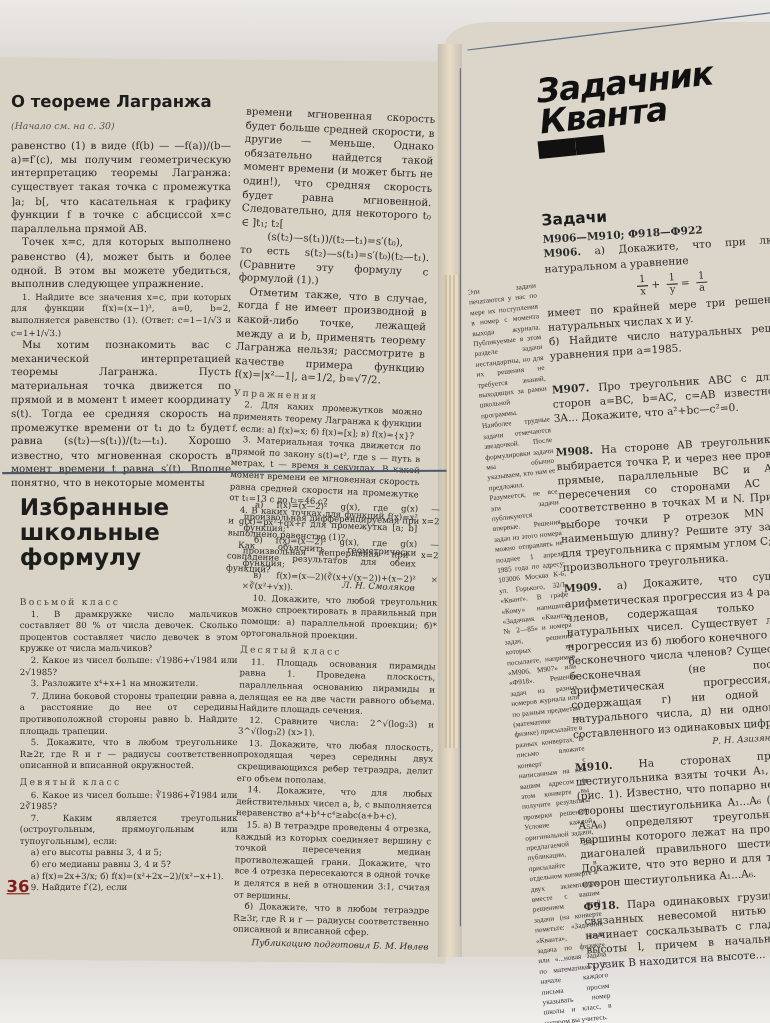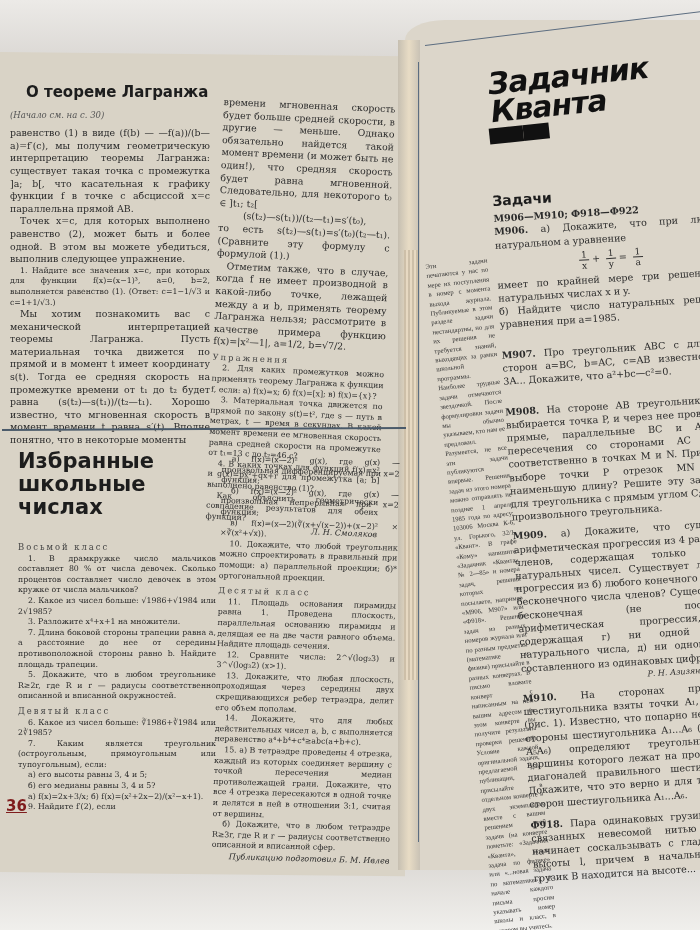--- a/index.html
+++ b/index.html
@@ -36,24 +36,24 @@
 
 <div class="bg-top"></div>
 <div class="bg-bottom"></div>
 
 <div class="page-left"></div>
 <div class="page-right"></div>
 <div class="gutter"></div>
 <div class="stack"></div>
 
 <div class="col" style="left:10px; top:86px; width:200px;">
-  <div class="h1" style="font-size:15px; margin-bottom:10px;margin-left:16px;">О теореме Лагранжа</div>
+  <div class="h1" style="font-size:15px; margin-bottom:10px;">О теореме Лагранжа</div>
   <p class="sub">(Начало см. на с. 30)</p>
   <p style="text-indent:0;">равенство (1) в виде (f(b) — —f(a))/(b—a)=f′(c), мы получим геометрическую интерпретацию теоремы Лагранжа: существует такая точка c промежутка ]a; b[, что касательная к графику функции f в точке с абсциссой x=c параллельна прямой AB.</p>
-  <p>Точек x=c, для которых выполнено равенство (2), может быть и более одной. В этом вы можете убедиться, выполнив следующее упражнение.</p>
+  <p>Точек x=c, для которых выполнено равенство (4), может быть и более одной. В этом вы можете убедиться, выполнив следующее упражнение.</p>
   <p class="small">1. Найдите все значения x=c, при которых для функции f(x)=(x−1)³, a=0, b=2, выполняется равенство (1). (Ответ: c=1−1/√3 и c=1+1/√3.)</p>
   <p>Мы хотим познакомить вас с механической интерпретацией теоремы Лагранжа. Пусть материальная точка движется по прямой и в момент t имеет координату s(t). Тогда ее средняя скорость на промежутке времени от t₁ до t₂ будет равна (s(t₂)—s(t₁))/(t₂—t₁). Хорошо известно, что мгновенная скорость в момент времени t равна s′(t). Вполне понятно, что в некоторые моменты</p>
 </div>
 
 <div class="col" style="left:224px; top:96px; width:172px; transform:rotate(2.5deg); transform-origin:left top;">
   <p style="text-indent:0;">времени мгновенная скорость будет больше средней скорости, в другие — меньше. Однако обязательно найдется такой момент времени (и может быть не один!), что средняя скорость будет равна мгновенной. Следовательно, для некоторого t₀ ∈ ]t₁; t₂[</p>
   <p style="text-align:center; text-indent:0;">(s(t₂)—s(t₁))/(t₂—t₁)=s′(t₀),</p>
   <p style="text-indent:0;">то есть s(t₂)—s(t₁)=s′(t₀)(t₂—t₁). (Сравните эту формулу с формулой (1).)</p>
   <p>Отметим также, что в случае, когда f не имеет производной в какой-либо точке, лежащей между a и b, применять теорему Лагранжа нельзя; рассмотрите в качестве примера функцию f(x)=|x²—1|, a=1/2, b=√7/2.</p>
   <p class="spaced">Упражнения</p>
@@ -62,21 +62,21 @@
   <p class="small">4. В каких точках для функций f(x)=x² и g(x)=px²+qx+r для промежутка [a; b] выполнено равенство (1)?</p>
   <p class="small">Как объяснить геометрически совпадение результатов для обеих функций?</p>
   <p class="sig">Л. Н. Смоляков</p>
 </div>
 
 <div class="rule"></div>
 
 <div class="col" style="left:18px; top:450px; width:198px;">
   <div class="h1" style="font-size:21px; line-height:23px; margin-bottom:22px;">
     <div>Избранные</div>
-    <div>школьные числах</div>
+    <div>школьные формулу</div>
   </div>
   <p class="spaced">Восьмой класс</p>
   <p class="small">1. В драмкружке число мальчиков составляет 80 % от числа девочек. Сколько процентов составляет число девочек в этом кружке от числа мальчиков?</p>
   <p class="small">2. Какое из чисел больше: √1986+√1984 или 2√1985?</p>
   <p class="small">3. Разложите x⁴+x+1 на множители.</p>
   <p class="small">7. Длина боковой стороны трапеции равна a, а расстояние до нее от середины противоположной стороны равно b. Найдите площадь трапеции.</p>
   <p class="small">5. Докажите, что в любом треугольнике R≥2r, где R и r — радиусы соответственно описанной и вписанной окружностей.</p>
   <p class="spaced">Девятый класс</p>
   <p class="small">6. Какое из чисел больше: ∛1986+∛1984 или 2∛1985?</p>
   <p class="small">7. Каким является треугольник (остроугольным, прямоугольным или тупоугольным), если:</p>

